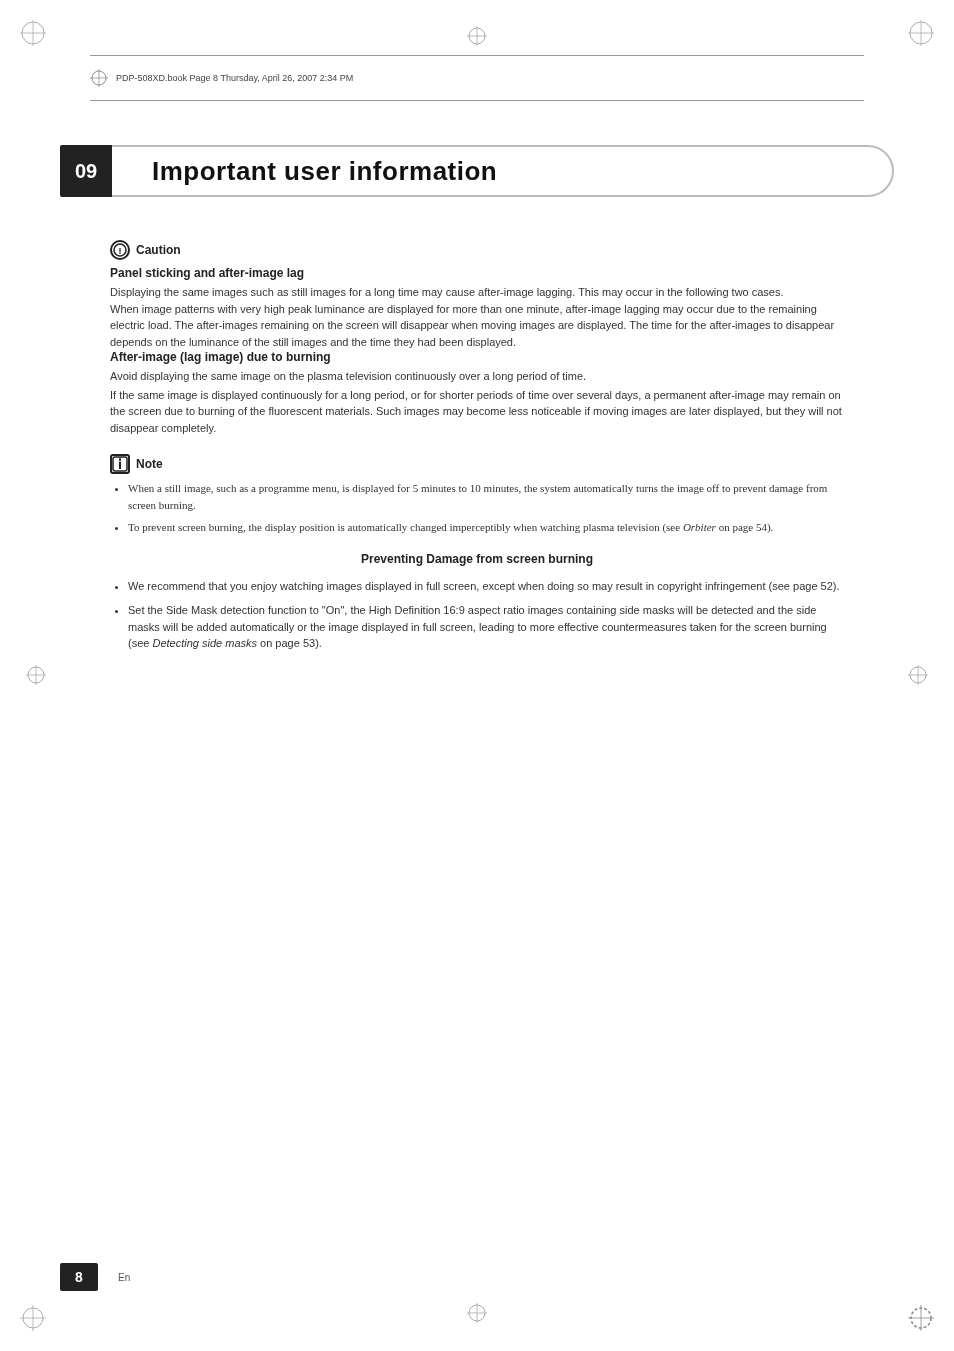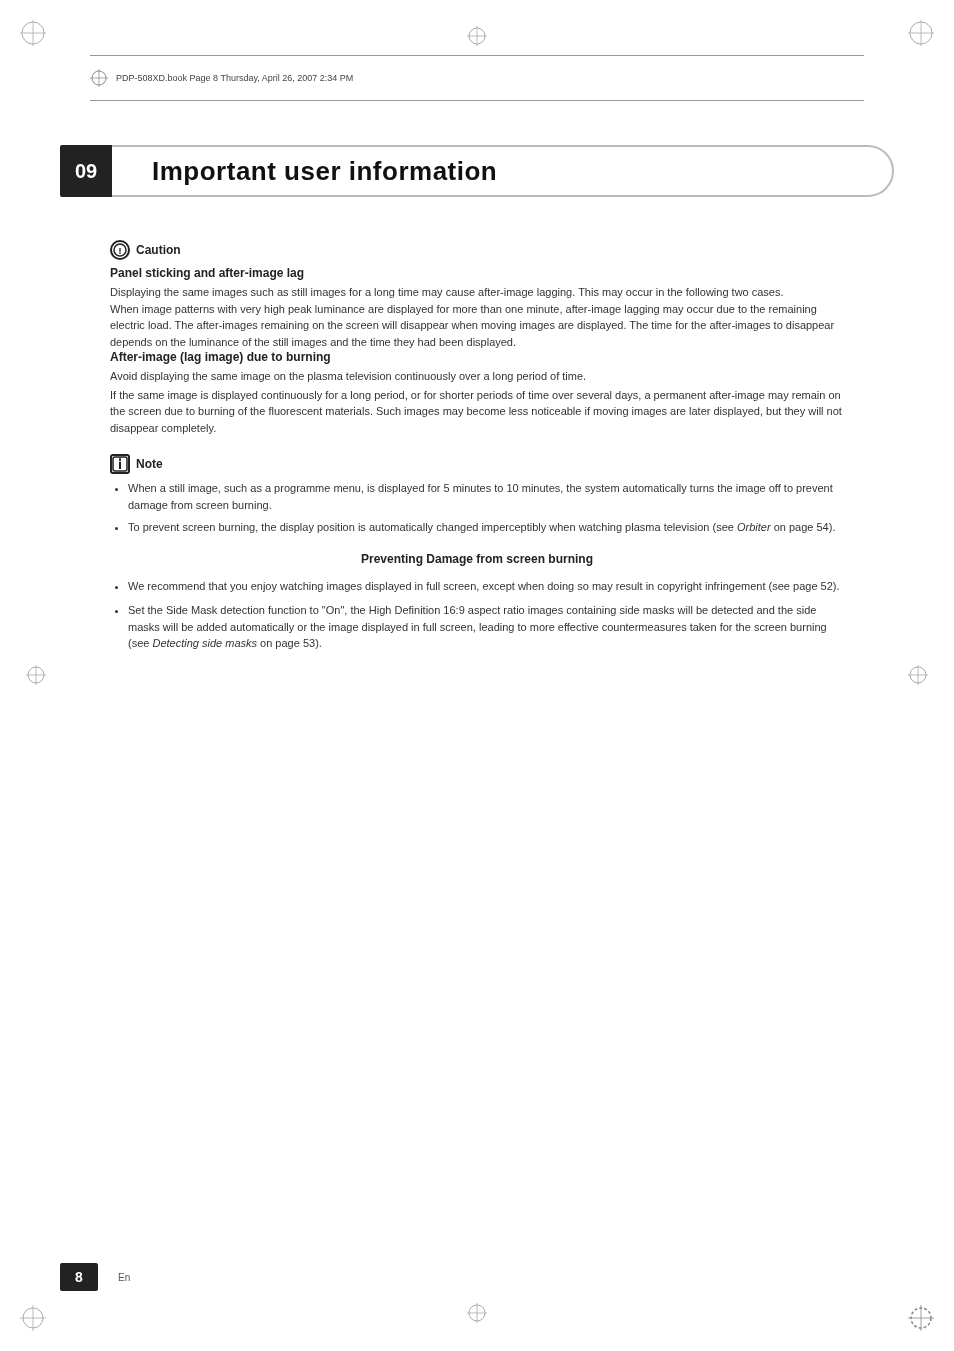--- a/index.html
+++ b/index.html
@@ -183,20 +183,21 @@
     }
     .note-list {
       list-style: disc;
       padding-left: 18px;
       font-size: 11px;
       line-height: 1.5;
       color: #333;
     }
     .note-list li {
       margin-bottom: 6px;
+      font-family: Liberation Serif, serif;
     }
 
     
     .damage-heading {
       font-weight: bold;
       font-size: 12px;
       margin-top: 16px;
       margin-bottom: 12px;
       text-align: center;
     }

